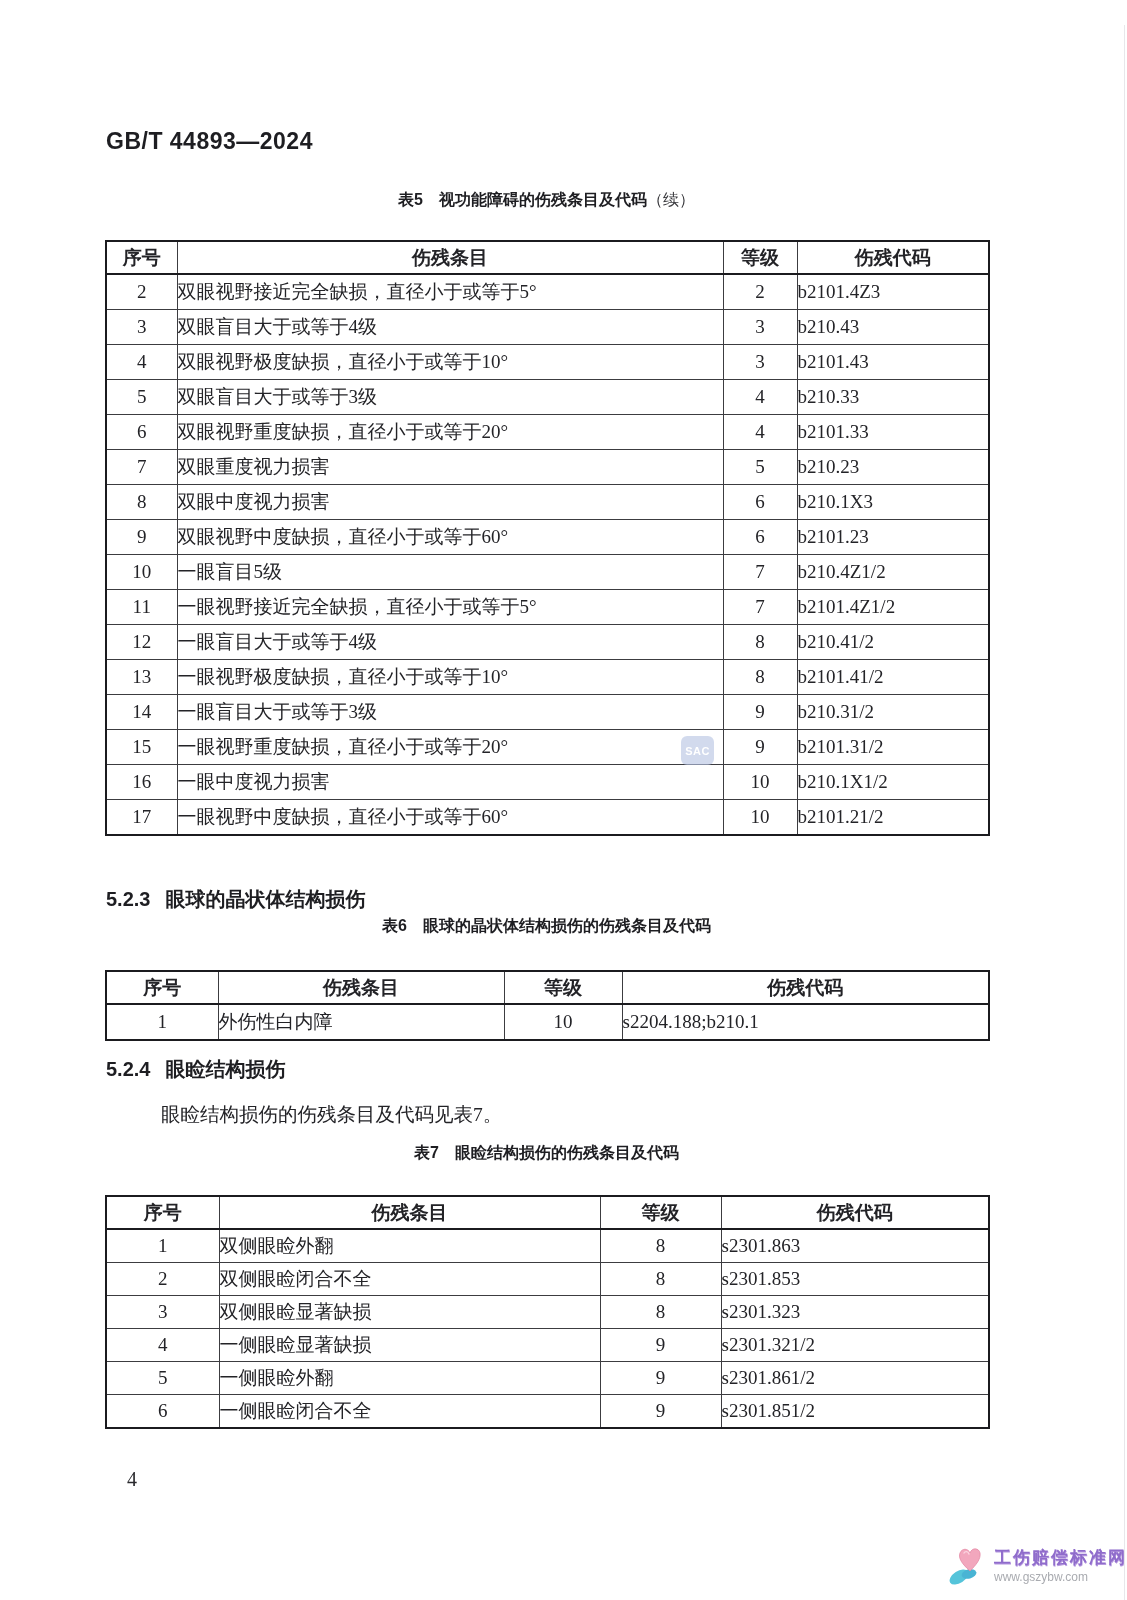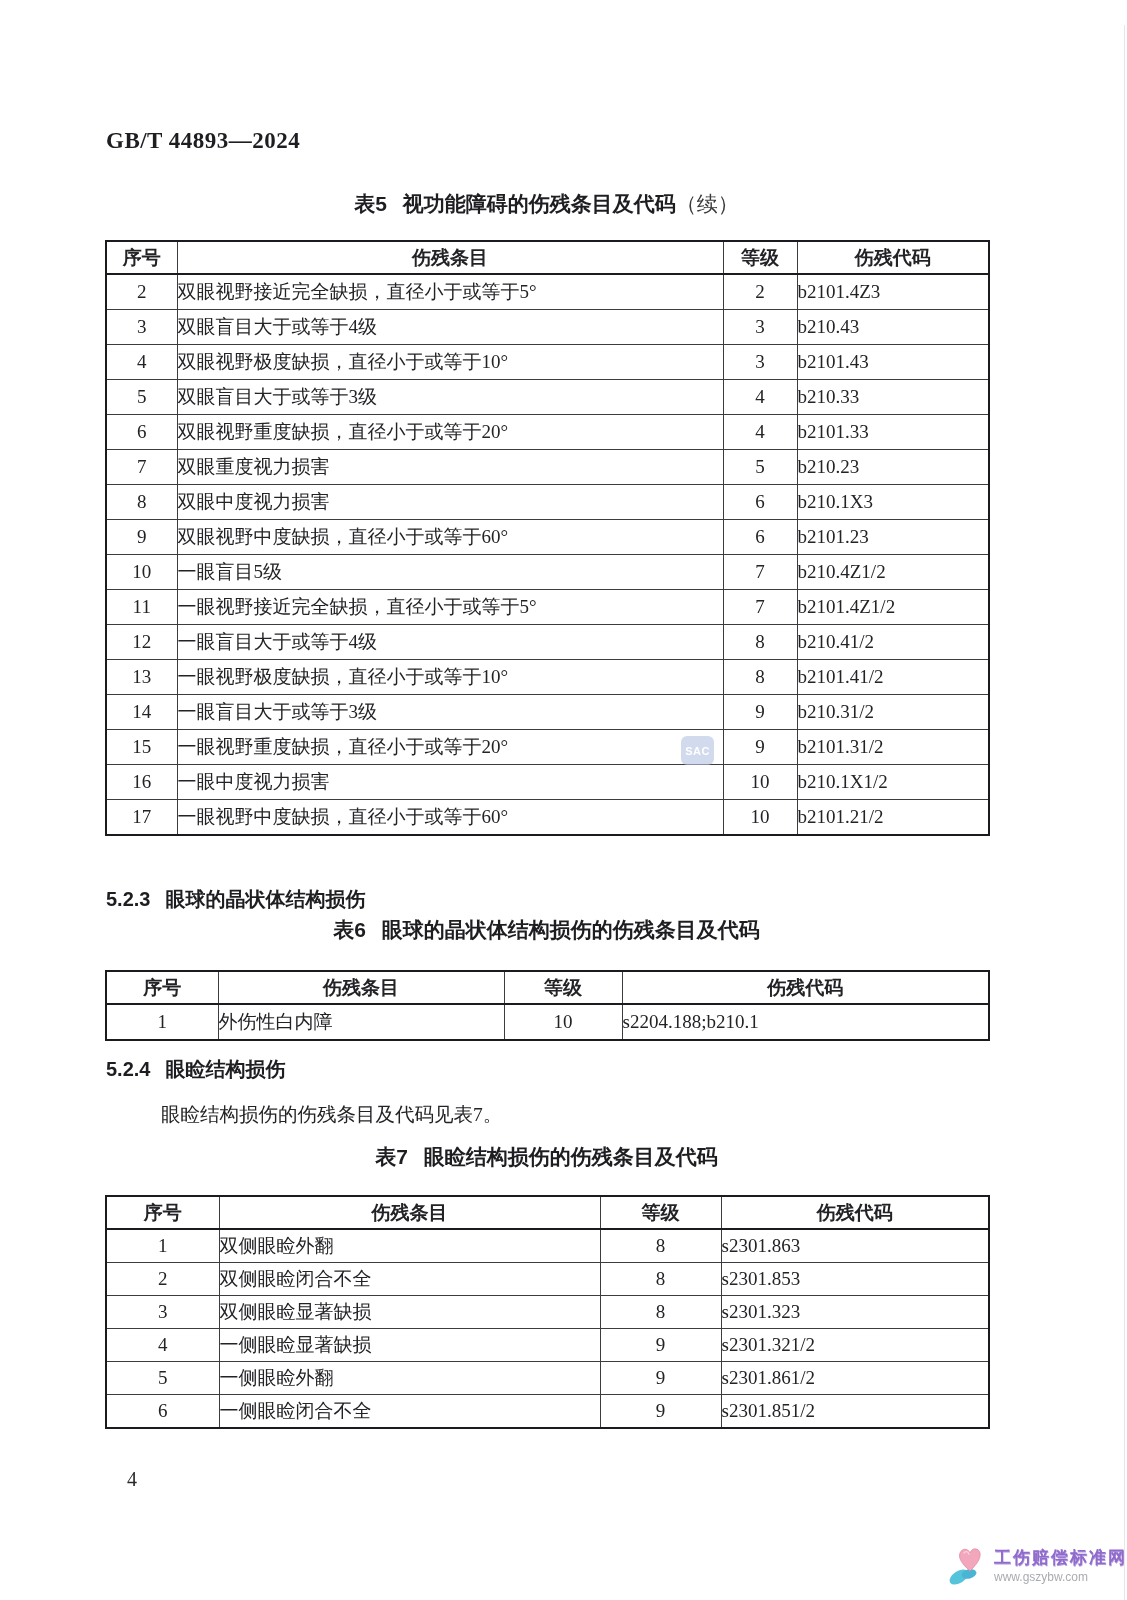--- a/index.html
+++ b/index.html
@@ -1,23 +1,23 @@
 <!DOCTYPE html>
 <html><head>
 <meta charset="utf-8">
 <style>
   html,body{margin:0;padding:0;}
   body{font-family:"Liberation Serif", serif; background:#ffffff;}
   .page{position:relative;width:1127px;height:1600px;background:#ffffff;overflow:hidden;color:#26262a;}
 
   .std-number{position:absolute;left:106px;top:128px;font-size:23px;font-weight:bold;letter-spacing:0.5px;
-    font-family:Liberation Serif, serif;color:#1e1e22;}
+    font-family:Liberation Sans, sans-serif;color:#1e1e22;}
 
   .table-caption{position:absolute;left:105px;width:883px;text-align:center;
-    font-family:"Liberation Sans", sans-serif;font-weight:bold;font-size:21px;color:#1e1e22;}
+    font-family:"Liberation Sans", sans-serif;font-weight:bold;font-size:16px;color:#1e1e22;}
   .caption-prefix{margin-right:16px;}
   .caption-suffix{font-family:"Liberation Serif", serif;font-weight:normal;color:#3a3a3e;}
   .cap-t5{top:190px;}
   .cap-t6{top:916px;}
   .cap-t7{top:1143px;}
 
   table.std{position:absolute;left:105px;border-collapse:collapse;table-layout:fixed;width:883px;
     border:2px solid #1b1b1f;}
   table.std th, table.std td{border:1px solid #3c3c40;font-weight:normal;
     font-size:19px;color:#232327;vertical-align:middle;padding:0;overflow:hidden;white-space:nowrap;}

